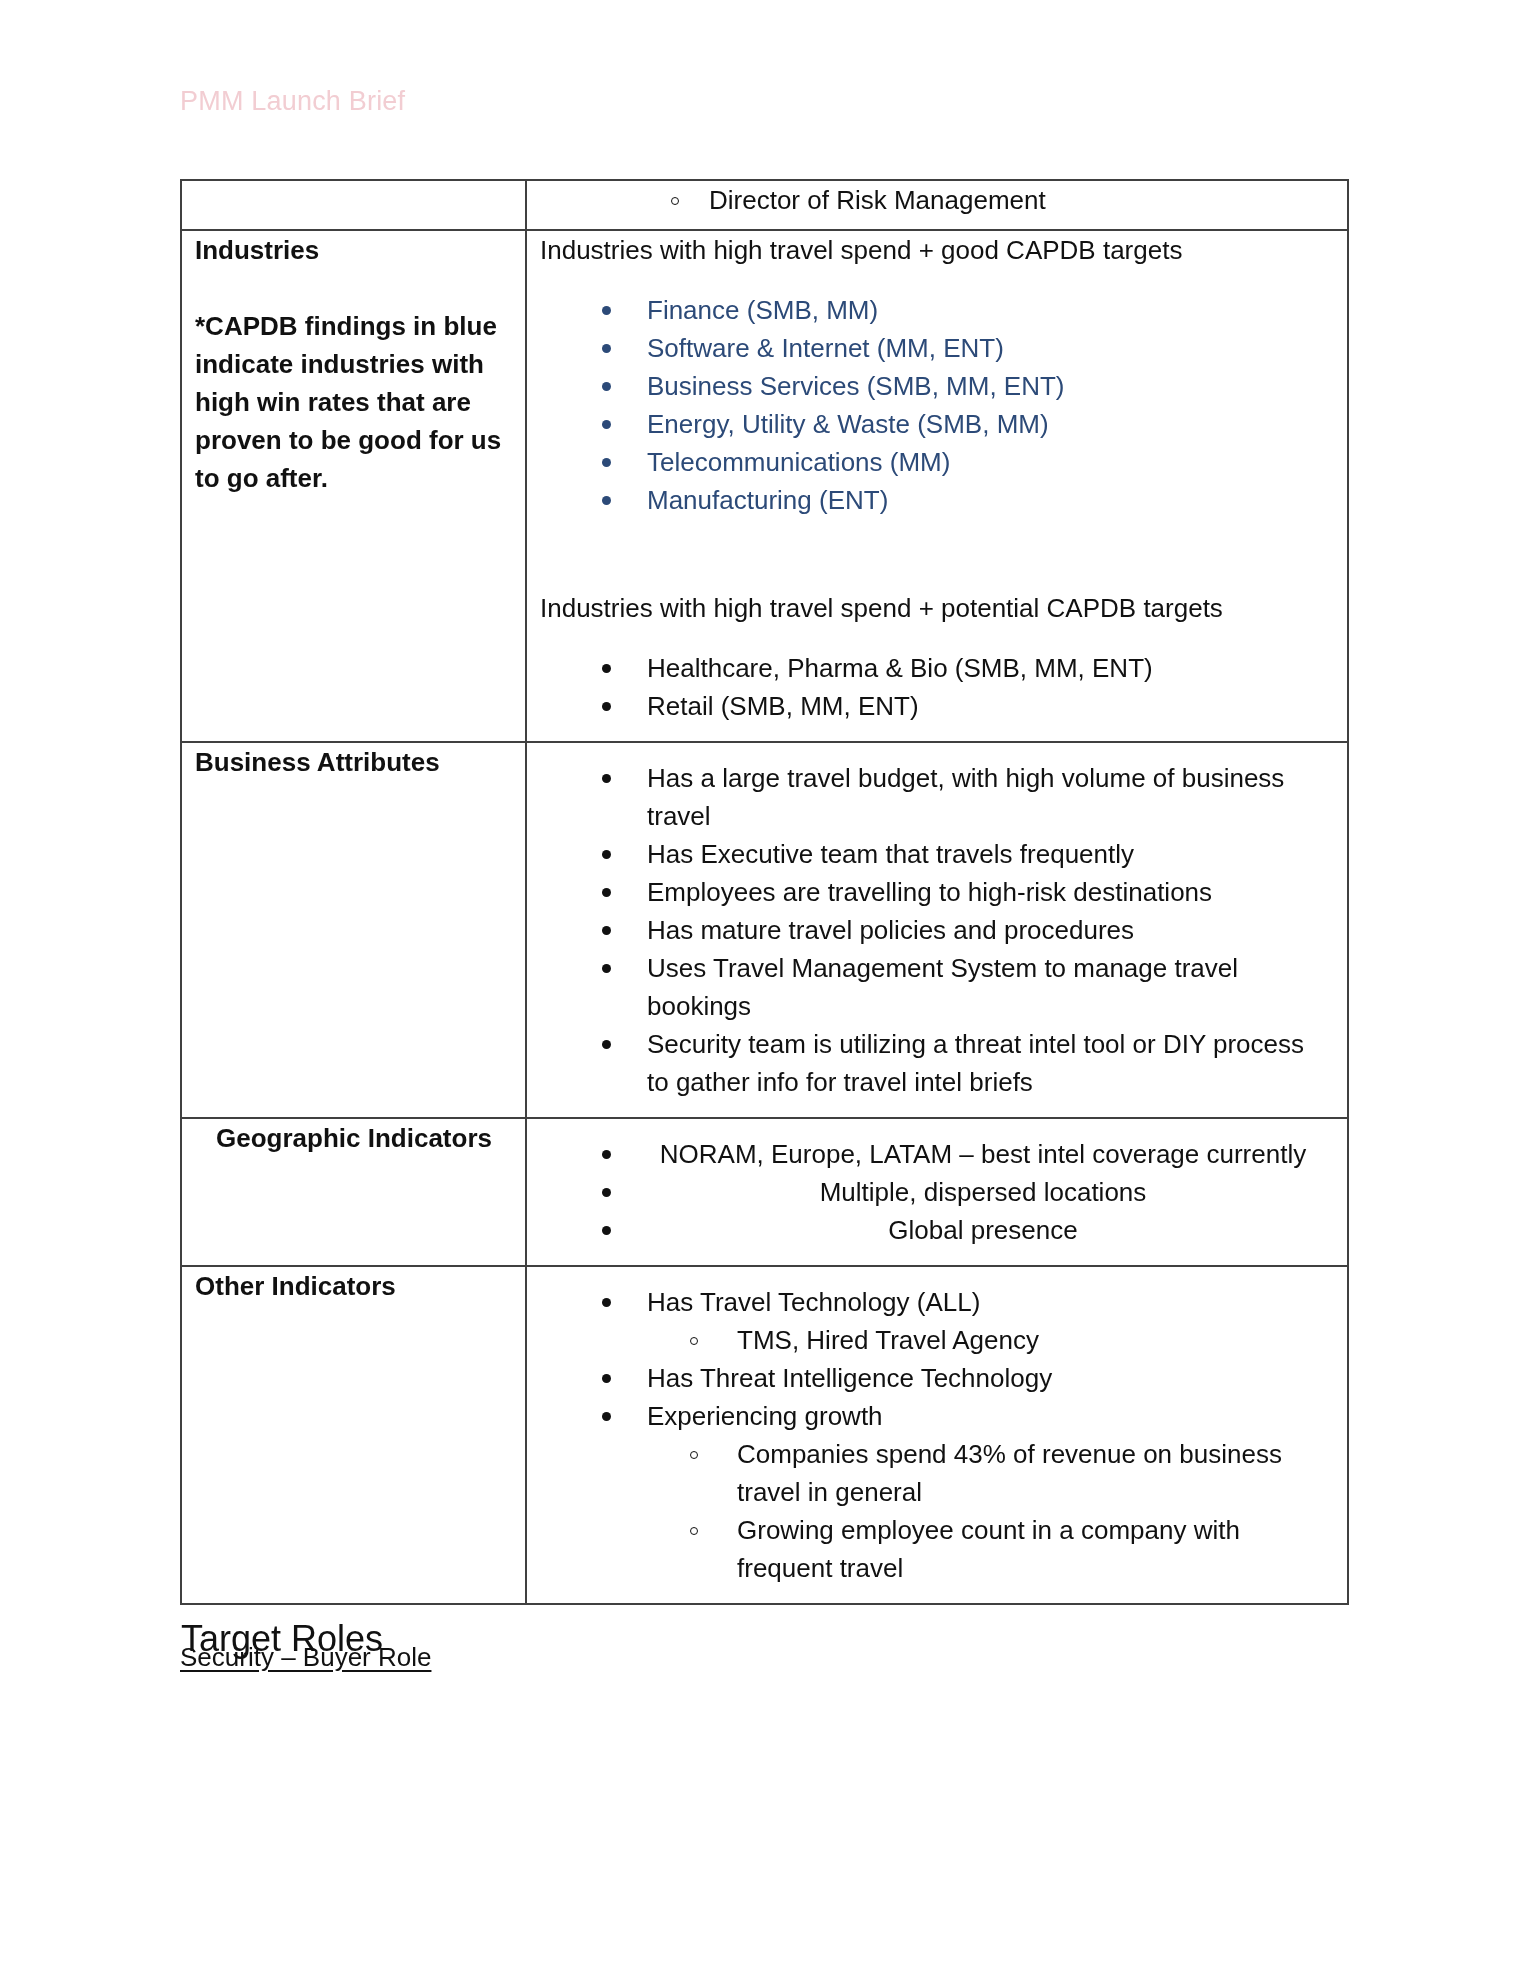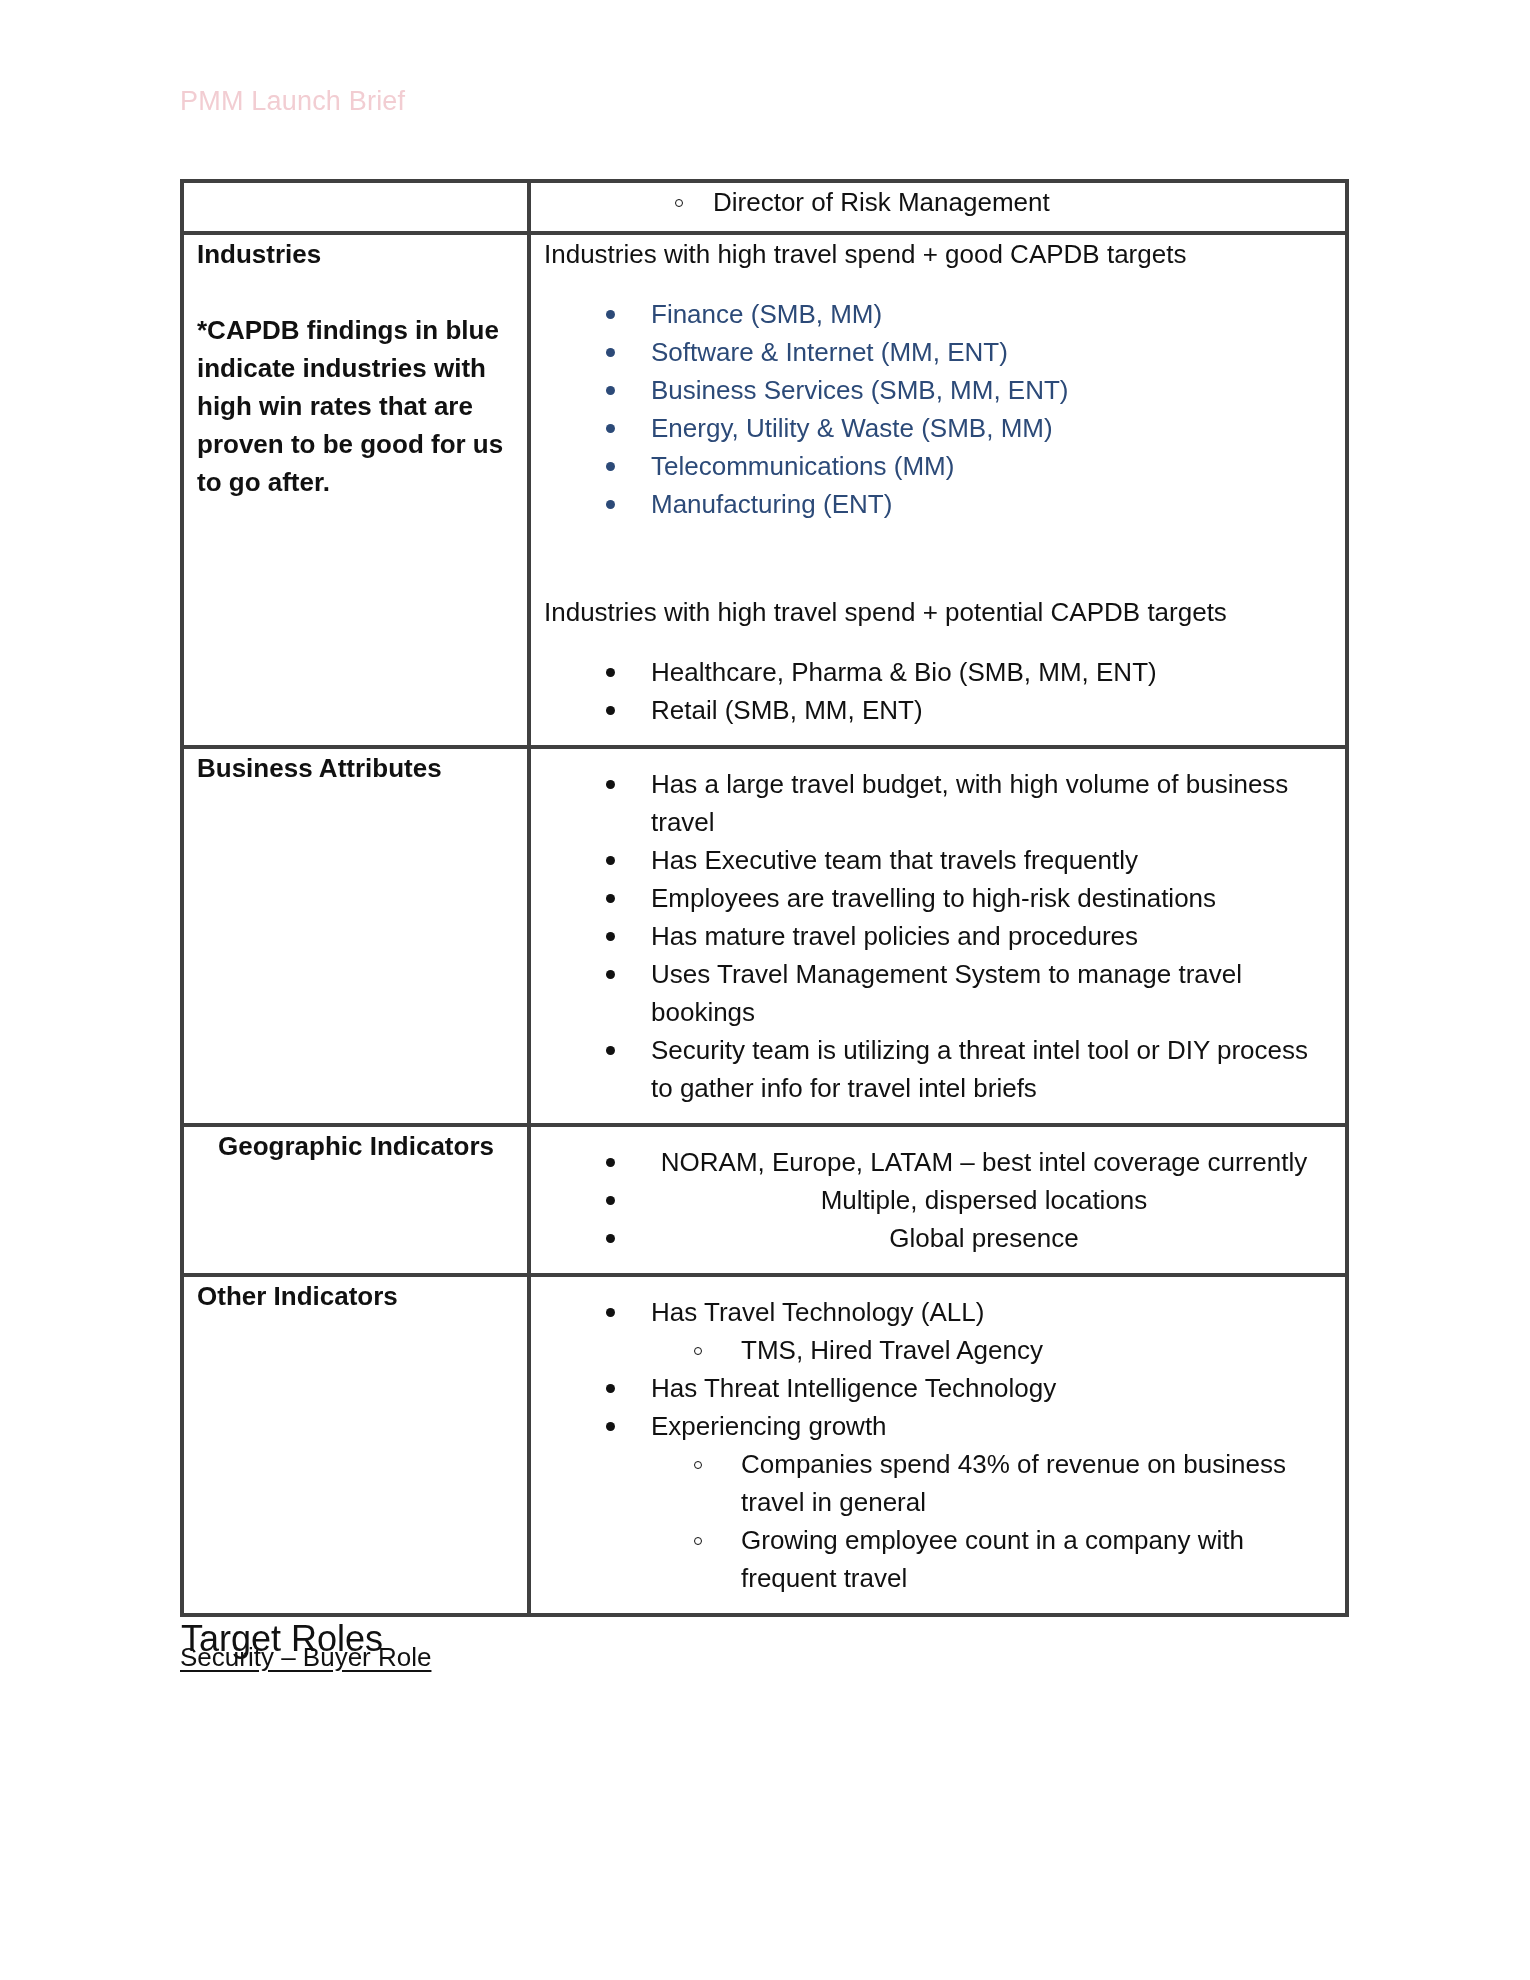--- a/index.html
+++ b/index.html
@@ -12,21 +12,21 @@
     position: absolute; left: 180px; top: 86px;
     font-size: 27px; font-weight: normal; color: #f2cdd2;
     letter-spacing: 0.2px;
   }
   table.brief {
     position: absolute; left: 180px; top: 179px;
     width: 1169px; border-collapse: collapse; table-layout: fixed;
     font-size: 26px; line-height: 38px;
   }
   table.brief td {
-    border: 4px solid #404040; vertical-align: top;
+    border: 2px solid #404040; vertical-align: top;
     padding: 0 12px 0 13px;
   }
   table.brief td.label-cell { width: 318px; font-weight: bold; border-radius: 30px; }
   table.brief td.content-cell { padding-left: 13px; }
   .row-0 td { height: 48px; }
   .row-1 td { height: 471px; }
   .row-2 td { height: 347px; }
   .row-3 td { height: 131px; text-align: center; }
   .row-4 td { height: 312px; }
   .lbl-note { margin-top: 38px; }

